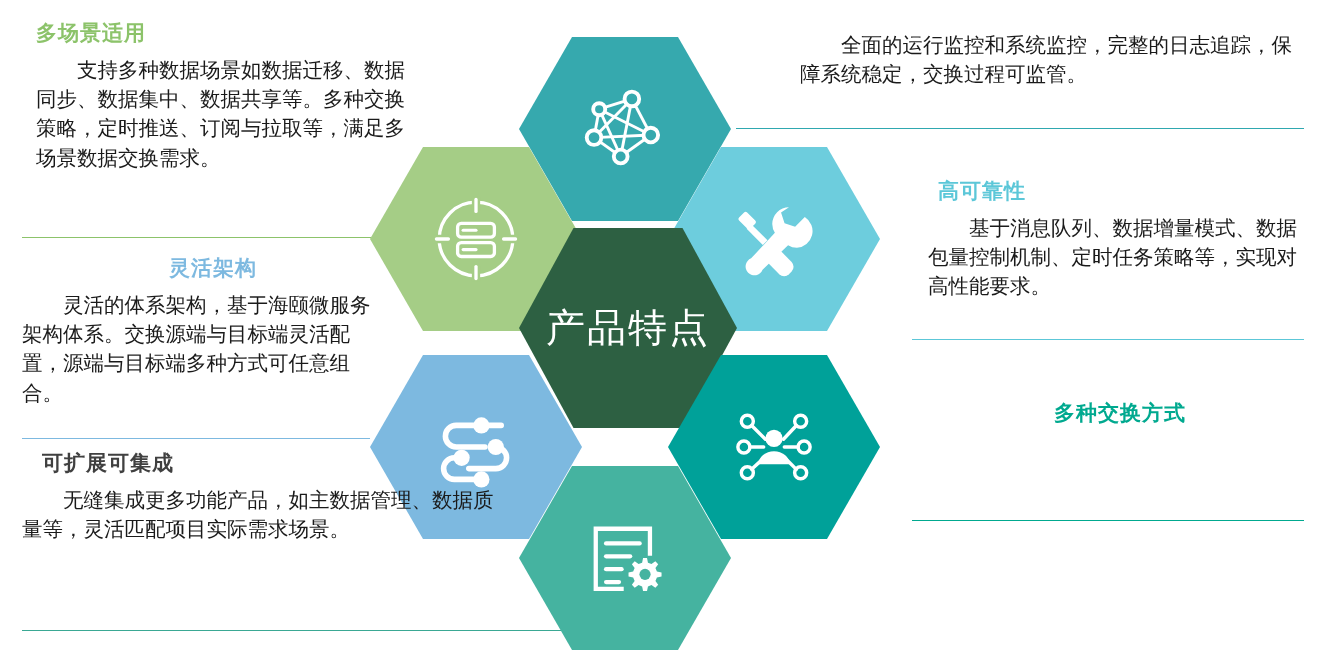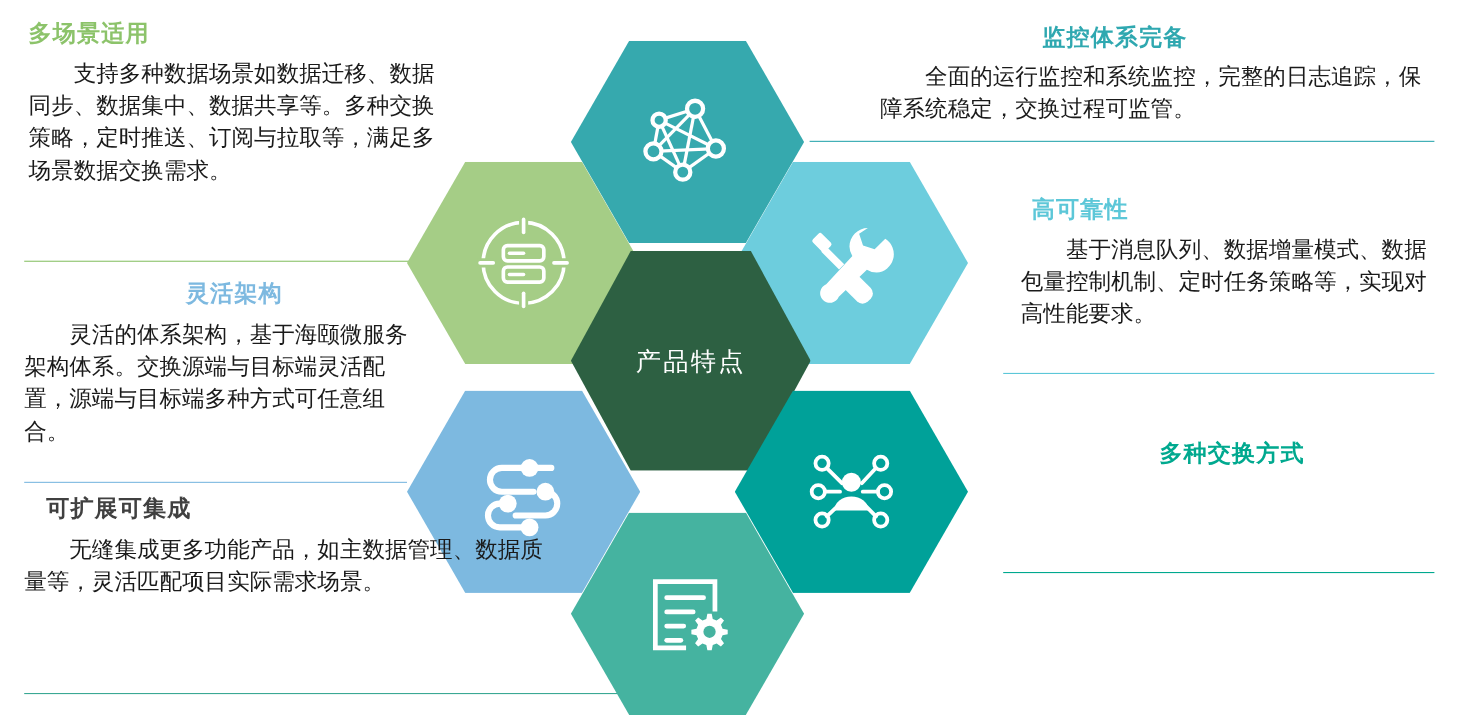--- a/index.html
+++ b/index.html
@@ -23,21 +23,21 @@
     clip-path: polygon(25% 0%, 75% 0%, 100% 50%, 75% 100%, 25% 100%, 0% 50%);
     -webkit-clip-path: polygon(25% 0%, 75% 0%, 100% 50%, 75% 100%, 25% 100%, 0% 50%);
     display: flex;
     align-items: center;
     justify-content: center;
   }
   .hex svg { display: block; }
 
   .hex-center-label {
     color: #ffffff;
-    font-size: 23px;
+    font-size: 39px;
     letter-spacing: 2px;
     font-weight: 400;
     white-space: nowrap;
   }
 
   
   .block { position: absolute; }
   .block-title {
     font-size: 21px;
     font-weight: bold;
@@ -211,37 +211,36 @@
           <line x1="28" y1="78" x2="43" y2="78"></line>
         </g>
         <g fill="#ffffff">
           <path d="M71 50 l4.6 0 l1.1 5.4 l4.1 1.7 l4.5 -3.2 l3.3 3.3 l-3.2 4.5 l1.7 4.1 l5.4 1.1 l0 4.6 l-5.4 1.1 l-1.7 4.1 l3.2 4.5 l-3.3 3.3 l-4.5 -3.2 l-4.1 1.7 l-1.1 5.4 l-4.6 0 l-1.1 -5.4 l-4.1 -1.7 l-4.5 3.2 l-3.3 -3.3 l3.2 -4.5 l-1.7 -4.1 l-5.4 -1.1 l0 -4.6 l5.4 -1.1 l1.7 -4.1 l-3.2 -4.5 l3.3 -3.3 l4.5 3.2 l4.1 -1.7 Z"></path>
           <circle cx="73.3" cy="69" r="6.5" fill="#45b3a0"></circle>
         </g>
       </svg>
     </span>
   </div>
 
-  <div class="block" style="left:14px; top:20px; width:390px;font-family:Liberation Mono, monospace;">
+  <div class="block" style="left:24px; top:20px; width:390px;">
     <div class="block-title" style="color:#8cc36a; margin-left:12px;">多场景适用</div>
     <div class="block-body" style="margin-top:10px;margin-left:12px;">支持多种数据场景如数据迁移、数据同步、数据集中、数据共享等。多种交换策略，定时推送、订阅与拉取等，满足多场景数据交换需求。</div>
   </div>
 
   <div class="block" style="left:22px; top:255px; width:370px;">
     <div class="block-title" style="color:#7db9e0; margin-left:12px;text-align:center;">灵活架构</div>
     <div class="block-body" style="margin-top:10px; width:350px;">灵活的体系架构，基于海颐微服务架构体系。交换源端与目标端灵活配置，源端与目标端多种方式可任意组合。</div>
   </div>
 
   <div class="block" style="left:22px; top:450px; width:500px;">
     <div class="block-title" style="color:#404040; margin-left:20px;">可扩展可集成</div>
     <div class="block-body" style="margin-top:10px; width:475px;">无缝集成更多功能产品，如主数据管理、数据质量等，灵活匹配项目实际需求场景。</div>
   </div>
 
   <div class="block" style="left:760px; top:22px; width:545px;">
-    <div class="block-title" style="color:#2fa8b0; text-align:center; margin-left:-38px;">监控体系完备</div>
     <div class="block-body" style="margin-top:8px; width:498px; margin-left:40px;">全面的运行监控和系统监控，完整的日志追踪，保障系统稳定，交换过程可监管。</div>
   </div>
 
   <div class="block" style="left:928px; top:178px; width:390px;">
     <div class="block-title" style="color:#5cc7d8; margin-left:10px;">高可靠性</div>
     <div class="block-body" style="margin-top:10px; width:376px;">基于消息队列、数据增量模式、数据包量控制机制、定时任务策略等，实现对高性能要求。</div>
   </div>
 
   <div class="block" style="left:928px; top:380px; width:392px;">
     <div class="block-title" style="color:#00a98f; text-align:center; margin-left:-8px;margin-top:20px;">多种交换方式</div>

